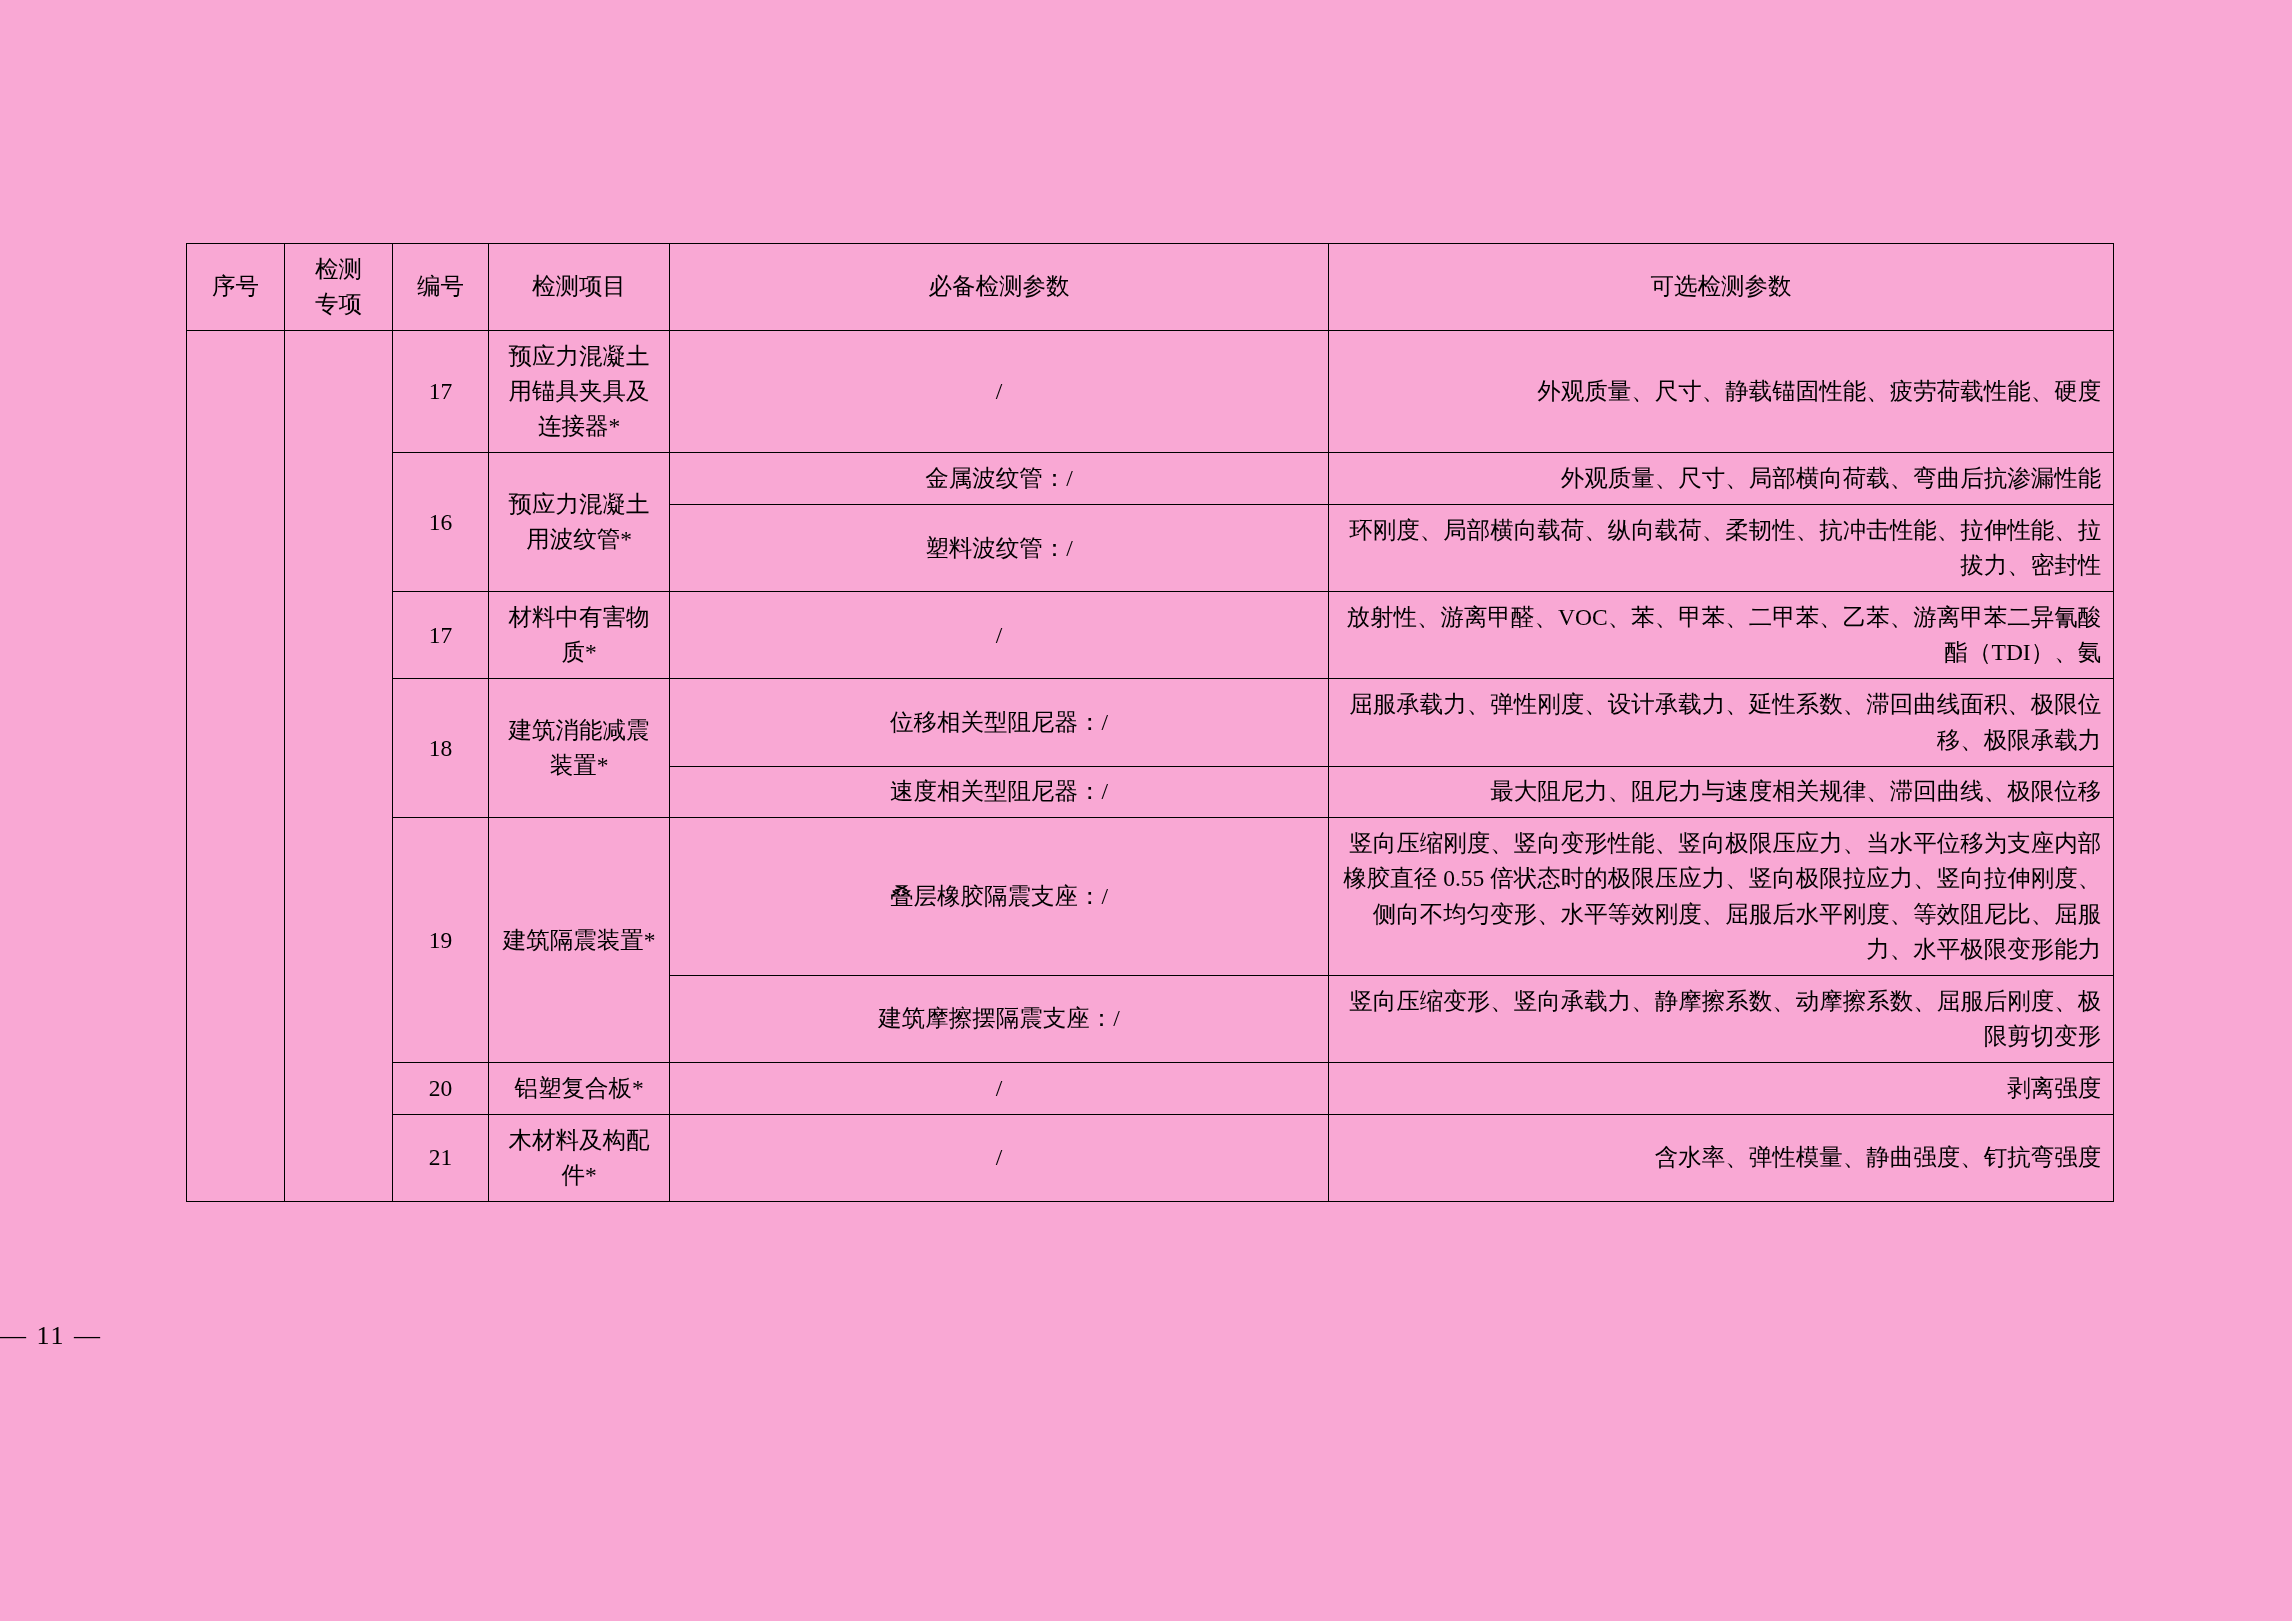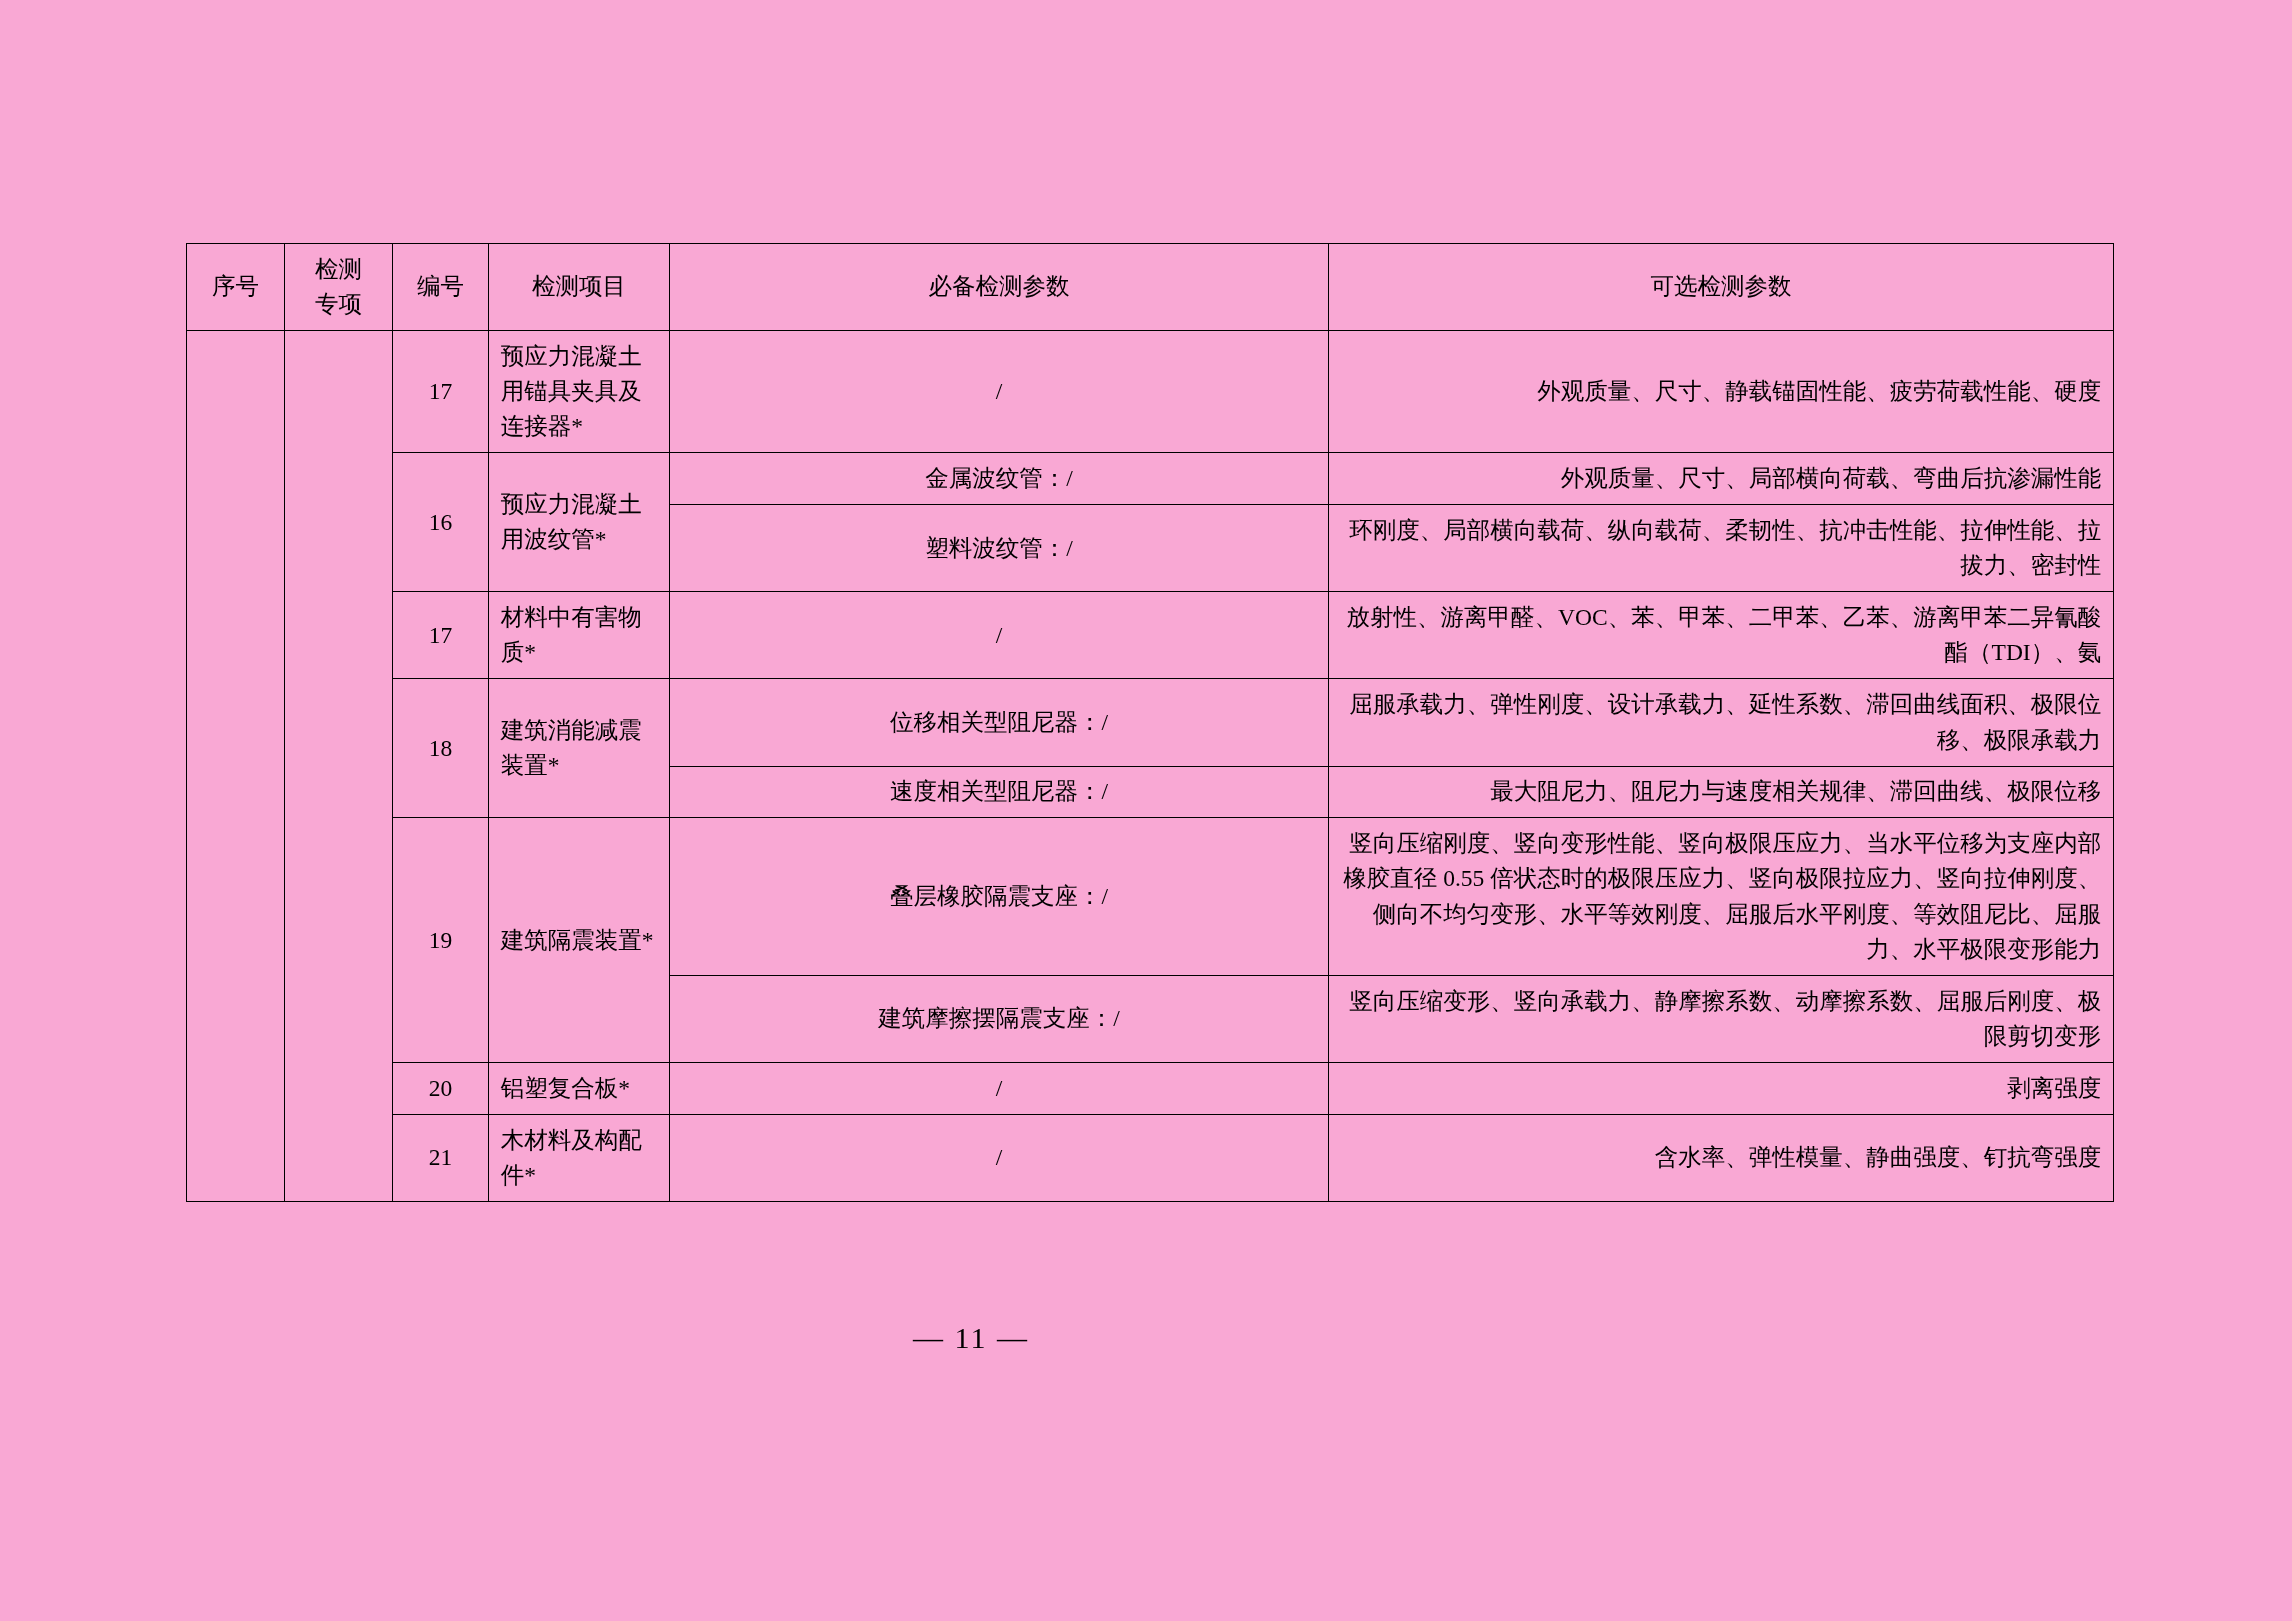--- a/index.html
+++ b/index.html
@@ -50,40 +50,39 @@
   thead td {
     text-align: center;
     padding-top: 13.7px;
     padding-bottom: 13.7px;
   }
   .hdr-two-line {
     line-height: 1.25;
   }
   .c { text-align: center; }
   .item-cell {
-    text-align: left;
+    text-align: center;
     line-height: 1.45;
   }
   .opt-cell {
     text-align: right;
     line-height: 1.5;
   }
   .req-cell-center {
     text-align: center;
   }
   .req-cell-left {
     text-align: center;
   }
   .page-number {
     position: absolute;
     left: 0;
     top: 1321px;
     width: 1942px;
-    text-align: center;
-    font-size: 30px;
+    font-size: 26px;
     letter-spacing: 2px;
     font-family: "Liberation Serif", "DejaVu Serif", serif;
   }
 </style>
 </head>
 <body>
 
 <div class="page">
 
   <div class="table-wrap">

